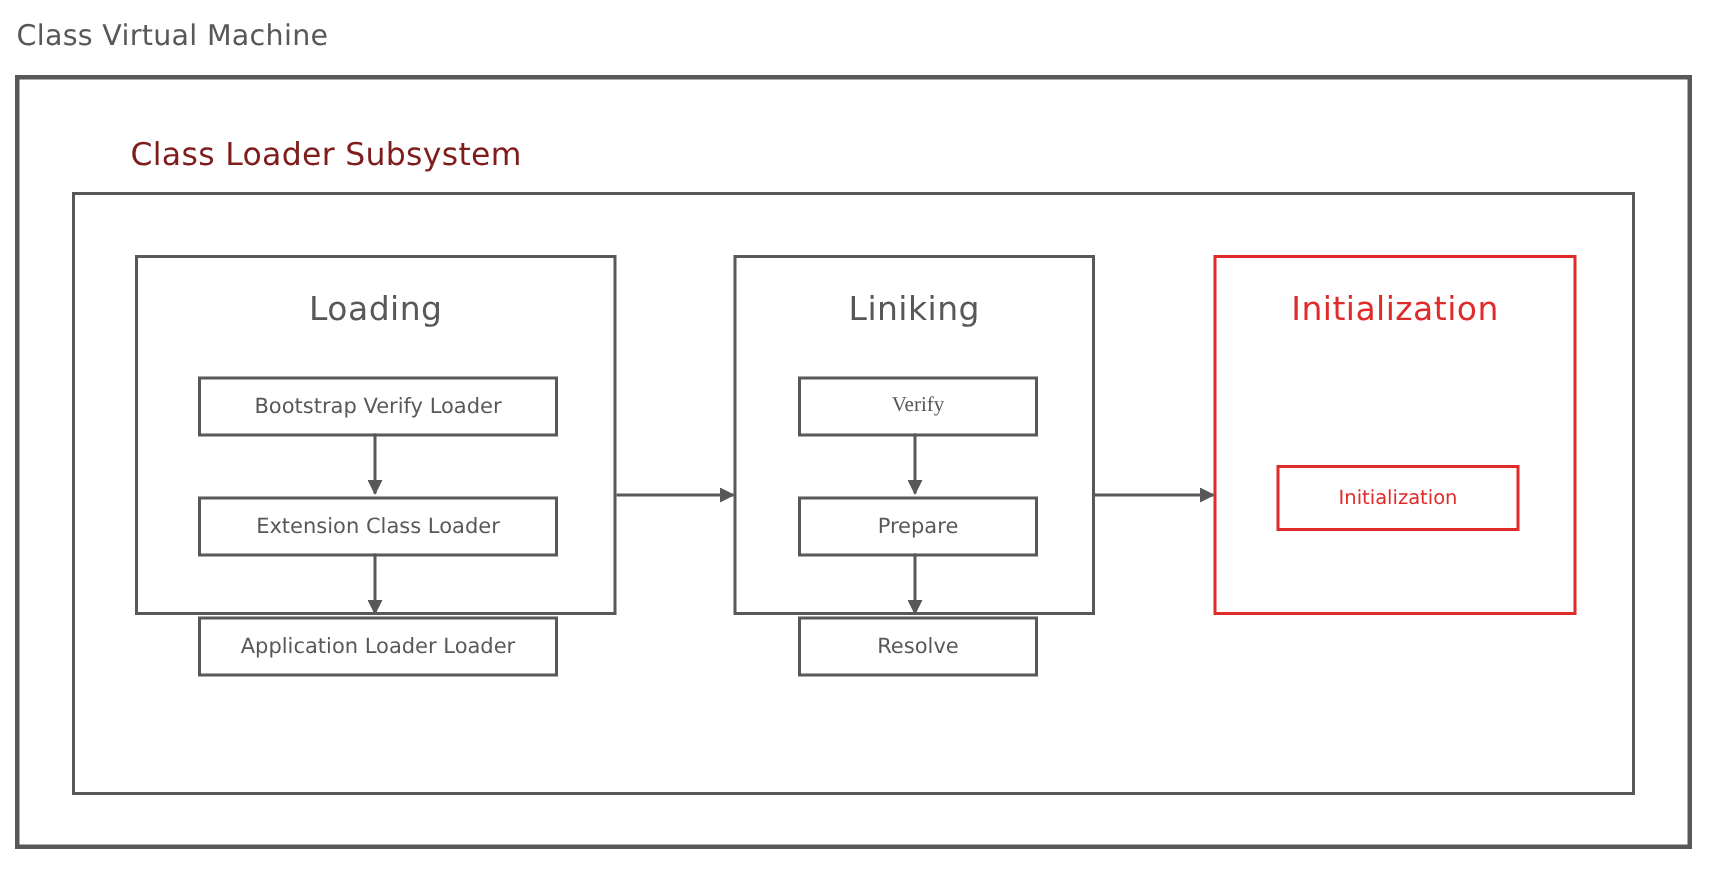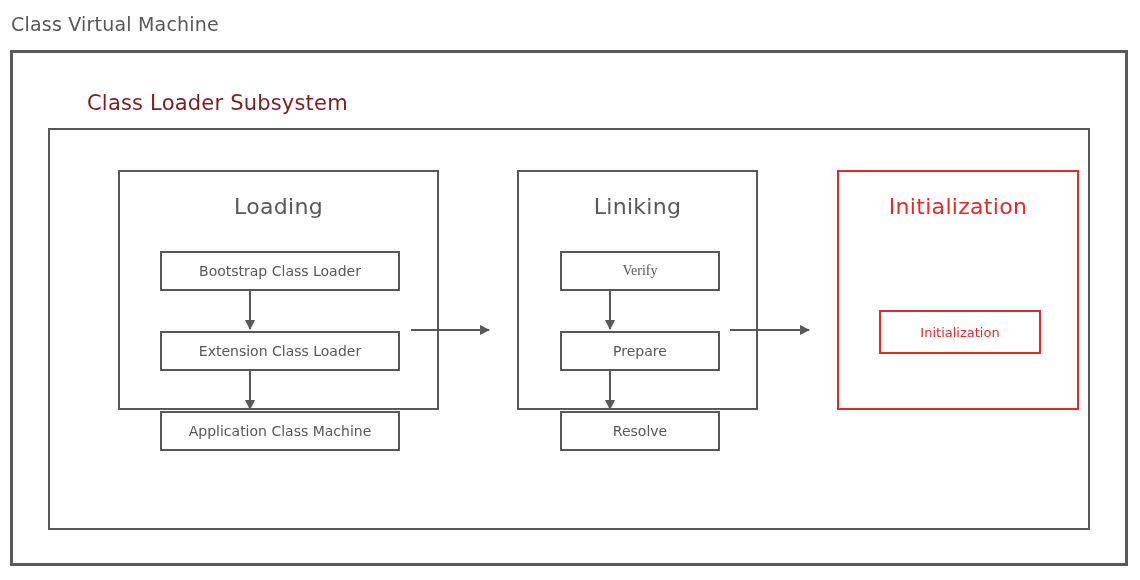--- a/index.html
+++ b/index.html
@@ -67,21 +67,20 @@
   }
 
   
   .stage {
     position: absolute;
     top: 170px;
     height: 240px;
     border: 2px solid #585858;
     box-sizing: border-box;
     background: transparent;
-    margin-left: 28px;
   }
   .stage.accent {
     border-color: #e02b2b;
   }
 
   .stage-loading { left: 90px;  width: 321px; }
   .stage-linking { left: 489px; width: 241px; }
   .stage-init    { left: 809px; width: 242px; }
 
   .stage-title {
@@ -148,23 +147,23 @@
 
   <div class="jvm-frame"></div>
 
   <div class="subsystem-title">Class Loader Subsystem</div>
 
   <div class="subsystem-frame"></div>
 
   <div class="stage stage-loading">
     <div class="stage-title">Loading</div>
 
-    <div class="step loading-step loading-step-1">Bootstrap Class Loader</div>
+    <div class="step loading-step loading-step-1">Bootstrap Verify Loader</div>
     <div class="step loading-step loading-step-2">Extension Class Loader</div>
-    <div class="step loading-step loading-step-3">Application Class Machine</div>
+    <div class="step loading-step loading-step-3">Application Loader Loader</div>
   </div>
 
   <div class="stage stage-linking">
     <div class="stage-title">Liniking</div>
 
     <div class="step linking-step linking-step-1">Verify</div>
     <div class="step linking-step linking-step-2">Prepare</div>
     <div class="step linking-step linking-step-3">Resolve</div>
   </div>
 

